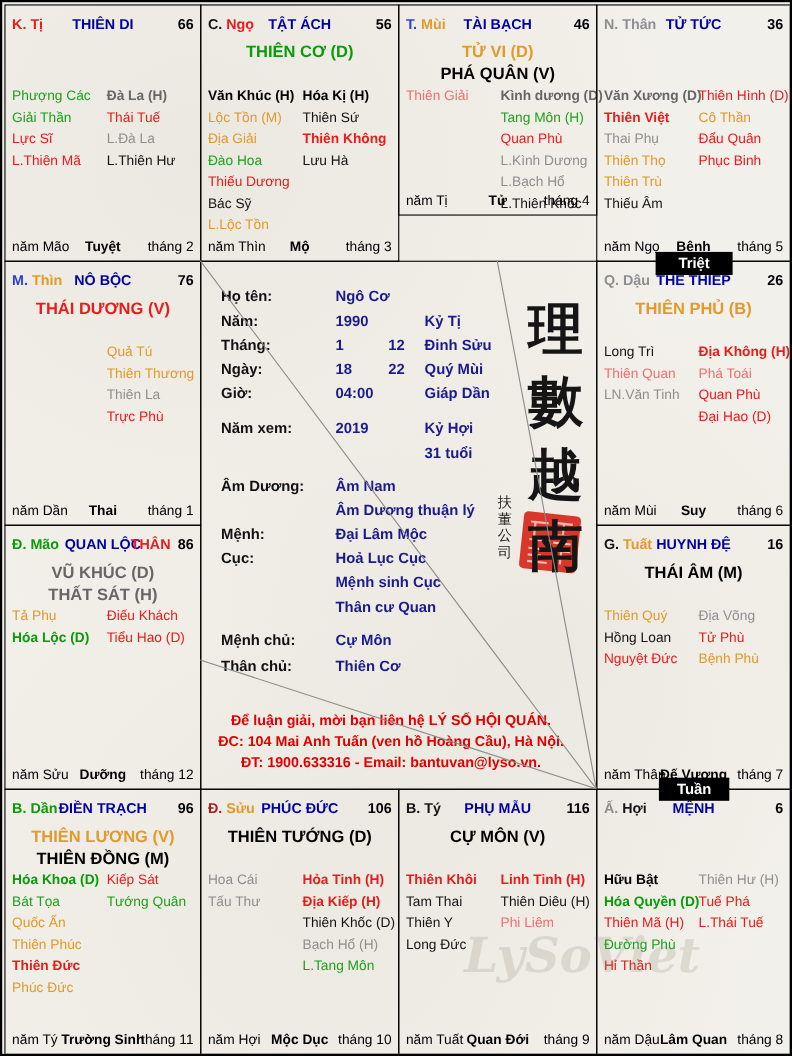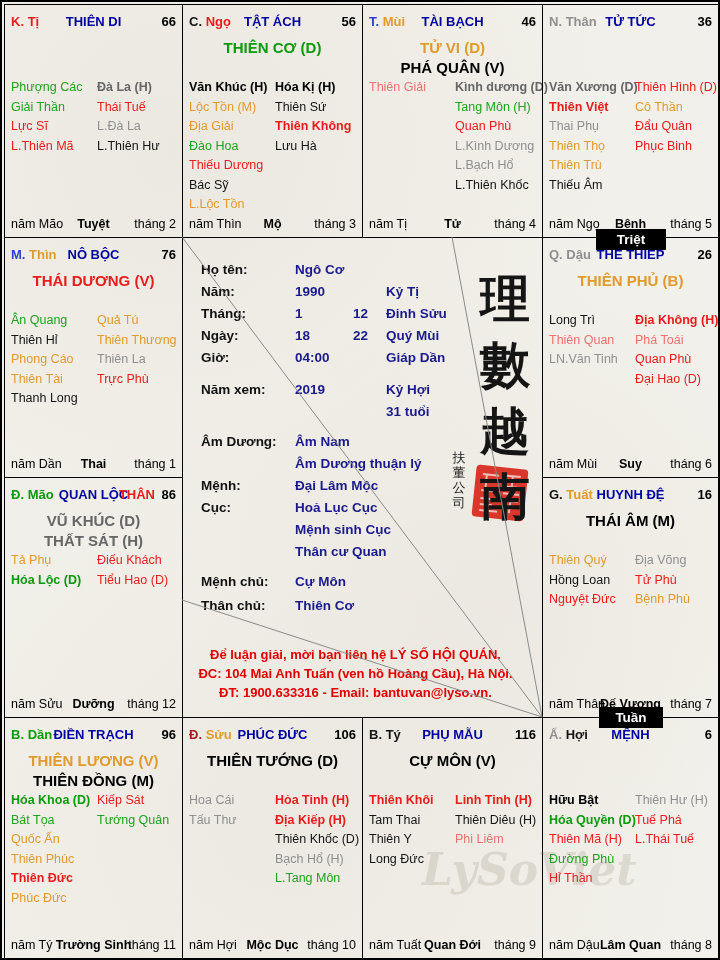--- a/index.html
+++ b/index.html
@@ -34,21 +34,21 @@
   .c-r{color:#e81c1c}.c-R{color:#e81c1c;font-weight:bold}
   .c-p{color:#ee7070}
   .c-k{color:#141414}.c-K{color:#000;font-weight:bold}
   .c-y{color:#8f8f8f}.c-Y{color:#666;font-weight:bold}
   .c-u{color:#2b3fd0;font-weight:bold}
   .c-d{color:#a32020;font-weight:bold}
   
   #center{position:absolute;left:180px;top:235px;width:361px;height:481px;border:1px solid #000;box-sizing:border-box;}
   .crow{position:absolute;height:20px;font-size:13.5px;font-weight:bold;white-space:nowrap;}
   .cl{position:absolute;left:18px;color:#111;}
-  .cv{position:absolute;left:112px;color:#1a1a8c;}
+  .cv{position:absolute;left:122px;color:#1a1a8c;}
   .cn{position:absolute;left:170px;color:#1a1a8c;}
   .cc{position:absolute;left:203px;color:#1a1a8c;}
   .contact{position:absolute;left:0;right:14px;text-align:center;font-size:13px;font-weight:bold;color:#e00000;height:18px;white-space:nowrap;}
   
   .cal{position:absolute;left:293px;top:28px;width:58px;text-align:center;color:#151515;
        font-family:"DejaVu Serif", serif;font-size:50px;line-height:66px;font-weight:bold;}
   .calside{position:absolute;left:268px;top:212px;width:16px;font-family:"DejaVu Serif", serif;
        font-size:13px;line-height:15px;color:#222;text-align:center;}
   .seal{position:absolute;left:290px;top:228px;transform:rotate(6deg);opacity:.92;}
   
@@ -112,21 +112,21 @@
           <span class="srow c-k">Thiên Sứ</span>
           <span class="srow c-R">Thiên Không</span>
           <span class="srow c-k">Lưu Hà</span>
         </div>
         <div class="ftr">
           <span class="fy">năm Thìn</span>
           <span class="fs">Mộ</span>
           <span class="fm">tháng 3</span>
         </div>
       </div>
-      <div class="cell" style="left: 360px; top: 2px; width: 181px; height: 234px;">
+      <div class="cell" style="left: 360px; top: 2px; width: 181px; height: 192px;">
         <div class="hdr">
           <span class="canchi"><span class="c-u">T. </span><span class="c-o">Mùi</span></span>
           <span class="pal">TÀI BẠCH</span>
           <span class="num">46</span>
         </div>
         <div class="mains">
           <span class="srow c-O">TỬ VI (D)</span>
           <span class="srow c-K">PHÁ QUÂN (V)</span>
         </div>
         <div class="colL">
@@ -173,27 +173,20 @@
         </div>
       </div>
       <div class="cell" style="left: 2px; top: 235px; width: 179px; height: 241px;">
         <div class="hdr">
           <span class="canchi"><span class="c-u">M. </span><span class="c-o">Thìn</span></span>
           <span class="pal">NÔ BỘC</span>
           <span class="num">76</span>
         </div>
         <div class="mains">
           <span class="srow c-R">THÁI DƯƠNG (V)</span>
-        </div>
-        <div class="colL">
-          <span class="srow c-g">Ân Quang</span>
-          <span class="srow c-k">Thiên Hỉ</span>
-          <span class="srow c-o">Phong Cáo</span>
-          <span class="srow c-o">Thiên Tài</span>
-          <span class="srow c-k">Thanh Long</span>
         </div>
         <div class="colR">
           <span class="srow c-o">Quả Tú</span>
           <span class="srow c-o">Thiên Thương</span>
           <span class="srow c-y">Thiên La</span>
           <span class="srow c-r">Trực Phù</span>
         </div>
         <div class="ftr">
           <span class="fy">năm Dần</span>
           <span class="fs">Thai</span>

